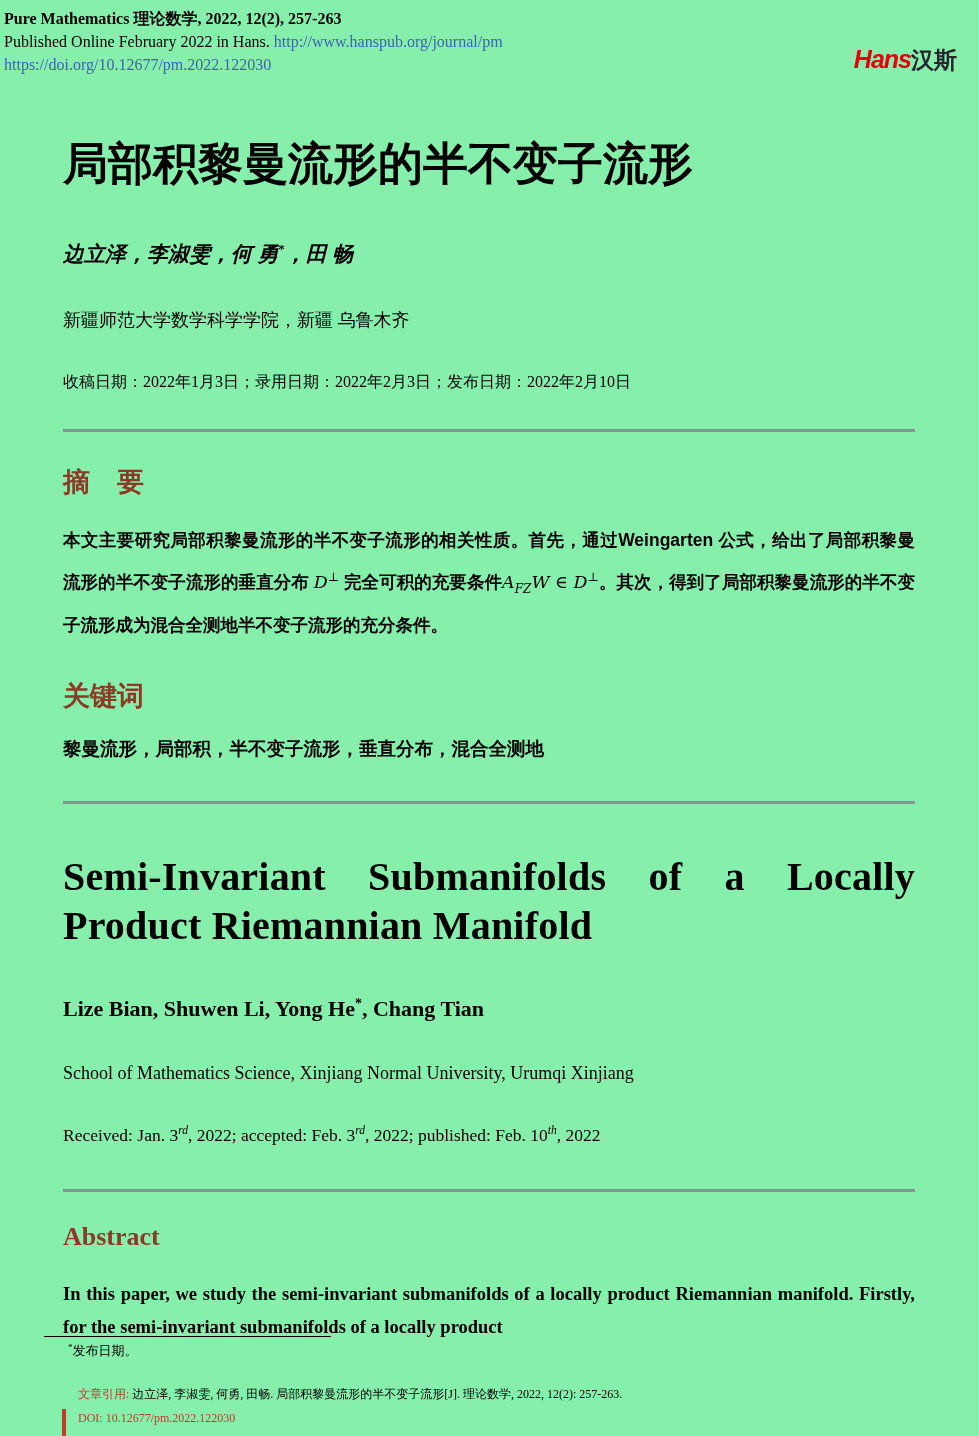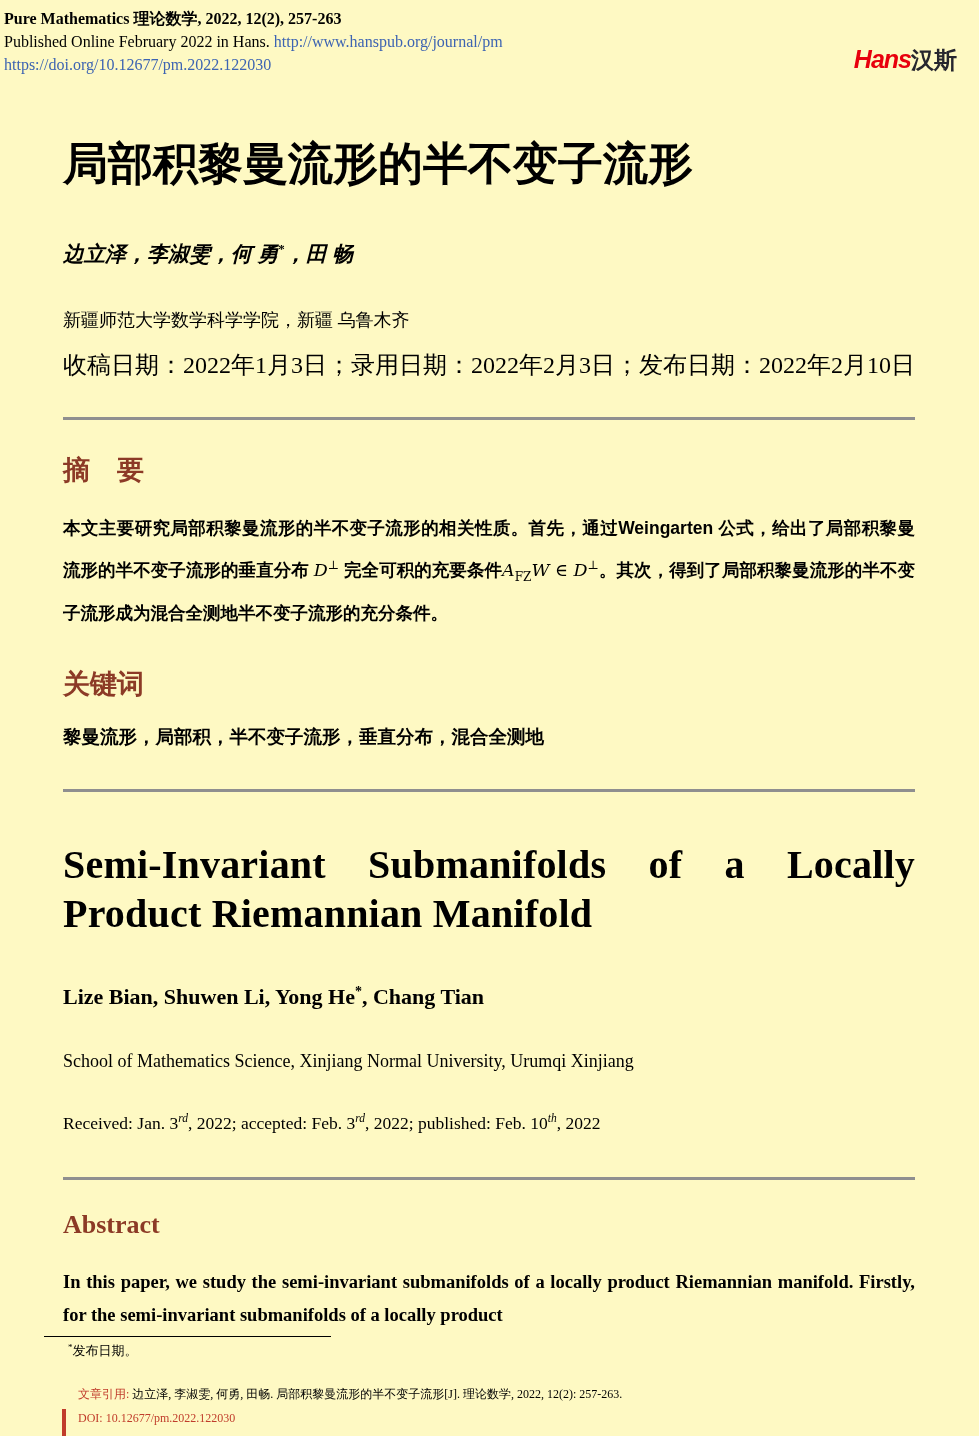--- a/index.html
+++ b/index.html
@@ -8,21 +8,21 @@
     --footer-red:#C03C2B;
     --logo-red:#E8000D;
     --logo-dark:#26262E;
     --rule-gray:#8F8F8F;
   }
   *{box-sizing:border-box;}
   html,body{margin:0;padding:0;background:#ffffff;}
   .page{
     position:relative;
     width:979px;height:1436px;
-    background:#fef9c3;
+    background:#86efac;
     overflow:hidden;
     font-family:"Liberation Serif","DejaVu Serif",serif;
     color:#000;
   }
   
   .header{
     display:flex;justify-content:space-between;align-items:flex-start;
     padding:7px 22px 0 4px;
   }
   .header-meta{font-size:16px;line-height:23px;}
@@ -31,39 +31,39 @@
   .logo{margin-top:38px;white-space:nowrap;font-family:"Liberation Sans","DejaVu Sans",sans-serif;}
   .logo-hans{color:var(--logo-red);font-weight:900;font-style:italic;font-size:25px;letter-spacing:-1px;}
   .logo-cn{color:var(--logo-dark);font-weight:900;font-size:23px;}
   
   .content{margin:0 64px 0 63px;}
   p,h1,h2{margin:0;}
   .cn-title{margin-top:62px;font-size:45px;line-height:52px;font-weight:bold;font-family:Liberation Serif, serif;}
   .cn-authors{margin-top:50px;font-size:21px;font-weight:bold;font-style:italic;}
   .cn-authors sup{font-size:13px;font-style:normal;}
   .cn-affiliation{margin-top:40px;font-size:18px;}
-  .cn-dates{margin-top:17px;font-size:24px;}
+  .cn-dates{margin-top:40px;font-size:16px;}
   .rule{border:none;height:3px;background:var(--rule-gray);margin:0;}
   .rule-1{margin-top:36px;}
   .rule-2{margin-top:40px;}
   .rule-3{margin-top:44px;}
   .cn-heading{
     font-size:27px;font-weight:bold;color:var(--heading-accent);
     font-family:"Liberation Sans","DejaVu Sans",sans-serif;
   }
   .cn-heading.h-abstract{margin-top:32px;}
   .cn-heading.h-keywords{margin-top:34px;}
   .cn-abstract{
     margin-top:22px;font-size:17.5px;line-height:37px;font-weight:bold;
     text-align:justify;font-family:"Liberation Sans","DejaVu Sans",sans-serif;
   }
   .math{font-family:"DejaVu Serif","Liberation Serif",serif;font-weight:normal;white-space:nowrap;}
   .math .mi{font-style:italic;}
   .math sup,.math sub{font-size:12px;font-style:normal;}
-  .math sub{}
+  .math sub{font-style:italic;}
   .cn-keywords{margin-top:22px;font-size:18.5px;font-weight:bold;font-family:"Liberation Sans","DejaVu Sans",sans-serif;}
   
   .en-title{margin-top:48px;font-size:40px;line-height:49px;font-weight:bold;text-align:justify;letter-spacing:0.2px;}
   .en-authors{margin-top:46px;font-size:22px;font-weight:bold;}
   .en-authors sup{font-size:14px;}
   .en-affiliation{margin-top:40px;font-size:18px;}
   .en-dates{margin-top:40px;font-size:17.5px;}
   .en-dates sup{font-size:11.5px;font-style:italic;margin-top:16px;}
   .en-heading{margin-top:30px;font-size:26px;font-weight:bold;color:var(--heading-accent);}
   .en-abstract{margin-top:26px;font-size:18.5px;line-height:33px;font-weight:bold;text-align:justify;}

